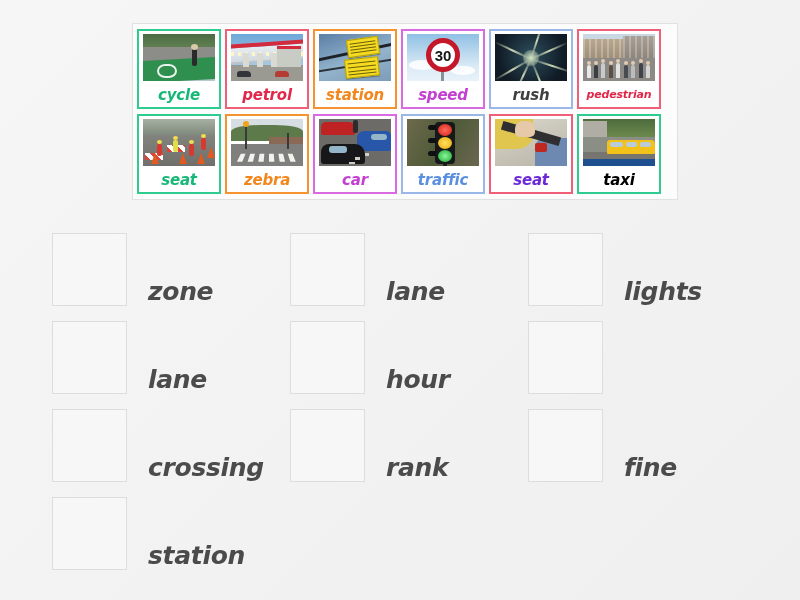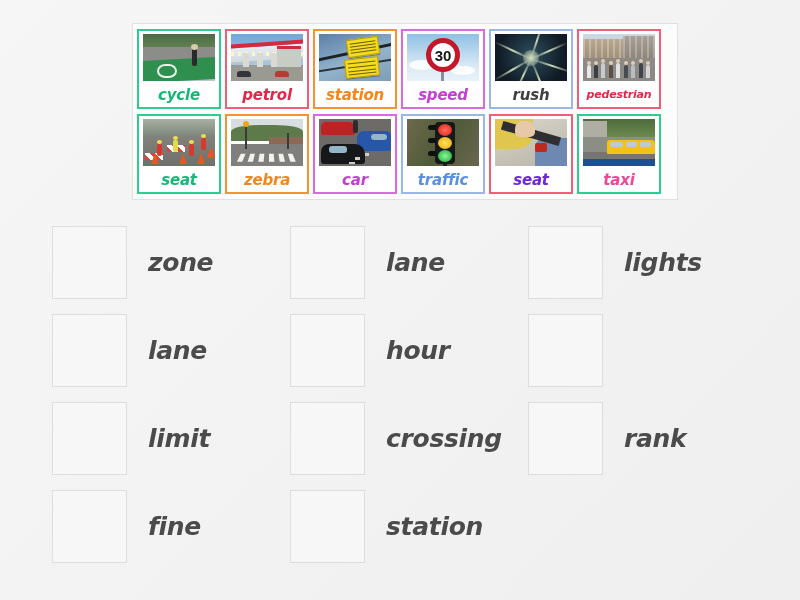--- a/index.html
+++ b/index.html
@@ -91,21 +91,21 @@
     width: 700px;
     height: 355px;
     display: grid;
     grid-template-columns: 238px 238px 224px;
     grid-template-rows: 88px 88px 88px 88px;
   }
 
   .answer-item {
     display: flex;
     flex-direction: row;
-    align-items: center;
+    align-items: flex-end;
   }
 
   .drop-zone {
     width: 75px;
     height: 73px;
     box-sizing: border-box;
     border: 1px solid #dedddd;
     background: #f7f7f7;
     flex: 0 0 auto;
     cursor: pointer;
@@ -446,21 +446,21 @@
             <div class="tx-bg"></div>
             <div class="tx-trees"></div>
             <div class="tx-bldg"></div>
             <div class="tx-road"></div>
             <div class="tx-cab" style="left:24px;width:20px"></div>
             <div class="tx-cab" style="left:40px;width:18px"></div>
             <div class="tx-cab" style="left:54px;width:18px"></div>
             <div class="tx-sign"></div>
           </div>
         </div>
-        <div class="card-label" style="color:#ec4899">taxi</div>
+        <div class="card-label" style="color:#000000">taxi</div>
       </div>
 
     </div>
   </div>
 
   <div id="answer-grid">
 
     <div class="answer-item">
       <div class="drop-zone"></div>
       <div class="answer-word">zone</div>
@@ -483,24 +483,20 @@
 
     <div class="answer-item">
       <div class="drop-zone"></div>
       <div class="answer-word">hour</div>
     </div>
 
     <div class="answer-item">
       <div class="drop-zone"></div>
     </div>
 
-    <div class="answer-item">
-      <div class="drop-zone"></div>
-      <div class="answer-word">limit</div>
-    </div>
 
     <div class="answer-item">
       <div class="drop-zone"></div>
       <div class="answer-word">crossing</div>
     </div>
 
     <div class="answer-item">
       <div class="drop-zone"></div>
       <div class="answer-word">rank</div>
     </div>

